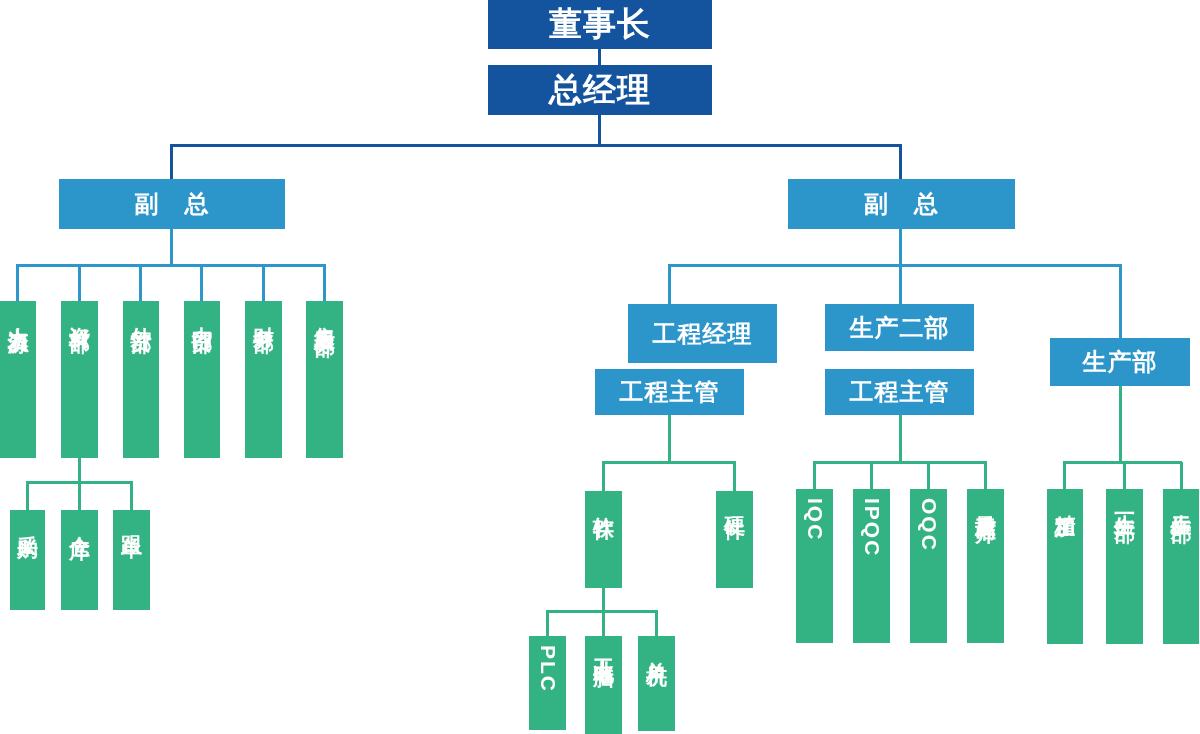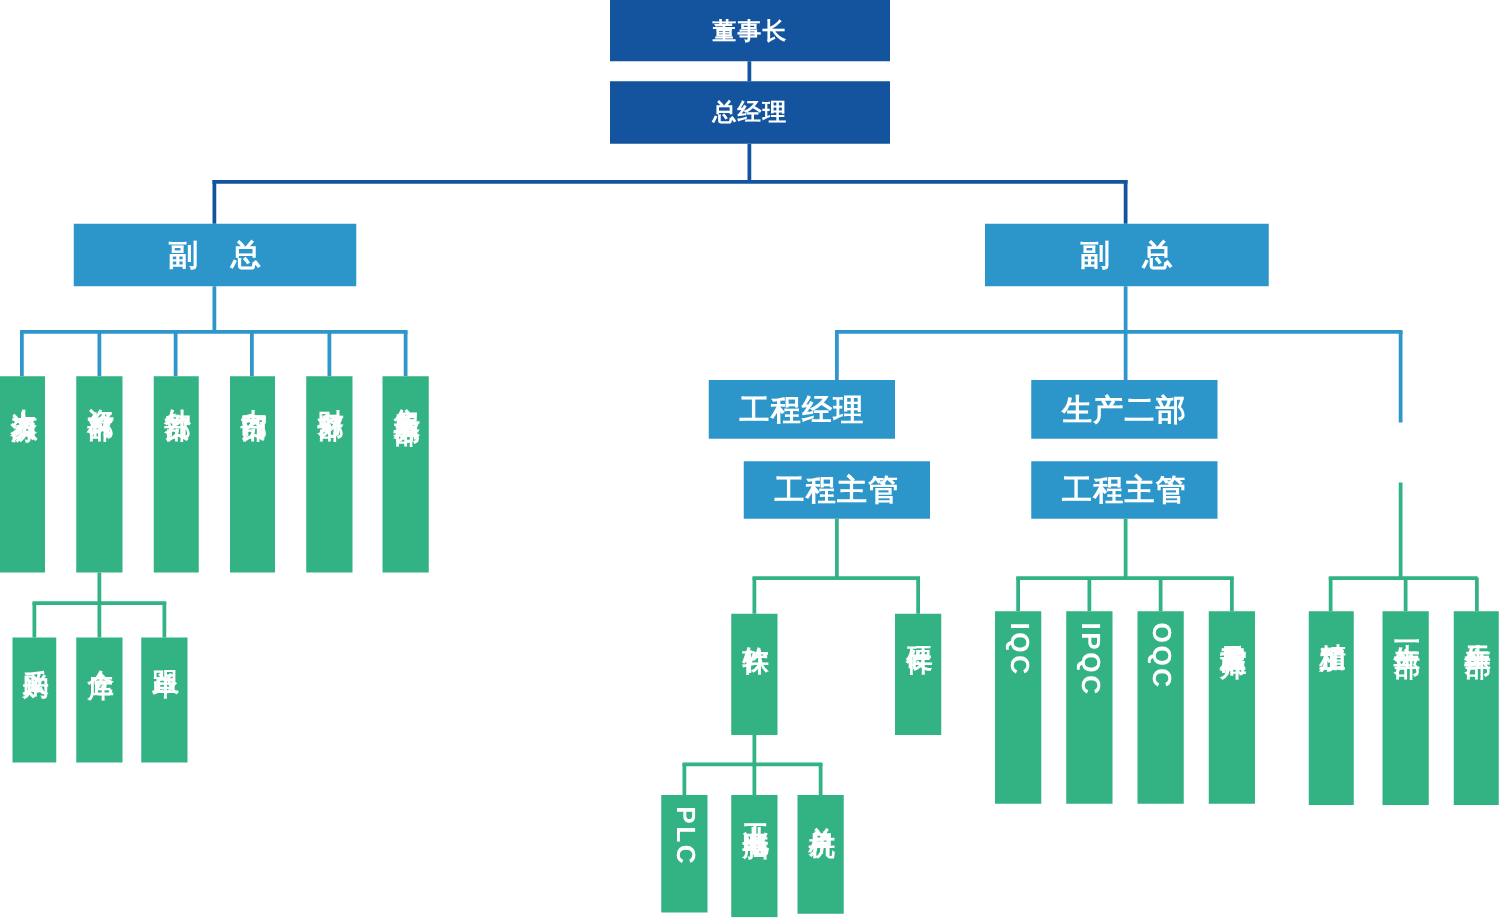--- a/index.html
+++ b/index.html
@@ -1,34 +1,34 @@
 <!DOCTYPE html>
 <html><head>
 <meta charset="utf-8">
 <style>
   html,body{margin:0;padding:0;background:#fff;}
   .canvas{position:relative;width:1200px;height:734px;background:#ffffff;overflow:hidden;
           font-family:"Liberation Sans","DejaVu Sans",sans-serif;}
   .node{position:absolute;display:flex;align-items:center;justify-content:center;
         color:#ffffff;font-weight:bold;box-sizing:border-box;}
-  .dark{background:#14549E;font-size:19px;letter-spacing:1px;}
+  .dark{background:#14549E;font-size:33px;letter-spacing:1px;}
   .light{background:#2C96CB;font-size:24px;letter-spacing:1px;}
   .vgreen{background:#33B383;font-size:21px;align-items:flex-start;padding-top:9px;}
   .vgreen span{writing-mode:vertical-rl;text-orientation:mixed;letter-spacing:2px;line-height:1.05;}
   .ln{position:absolute;display:block;}
   .ld{background:#14549E;}
   .ll{background:#2E96CB;}
   .lg{background:#33B383;}
 
   
   #n-chairman{left:488px;top:0;width:224px;height:49px;}
   #n-gm{left:488px;top:65px;width:224px;height:50px;}
   #n-vp-left{left:59px;top:179px;width:226px;height:50px;}
   #n-vp-right{left:788px;top:179px;width:227px;height:50px;}
-  #n-eng-manager{left:567px;top:304px;width:149px;height:47px;}
+  #n-eng-manager{left:628px;top:304px;width:149px;height:59px;}
   #n-eng-sup1{left:595px;top:369px;width:149px;height:46px;}
   #n-quality-manager{left:825px;top:304px;width:149px;height:47px;}
   #n-eng-sup2{left:825px;top:369px;width:149px;height:46px;}
   #n-production{left:1050px;top:338px;width:140px;height:48px;}
   #n-hr{left:0;top:301px;width:36px;height:157px;}
   #n-materials{left:61px;top:301px;width:37px;height:157px;}
   #n-foreign-trade{left:123px;top:301px;width:36px;height:157px;}
   #n-domestic-trade{left:184px;top:301px;width:36px;height:157px;}
   #n-finance{left:245px;top:301px;width:37px;height:157px;}
   #n-after-sales{left:306px;top:301px;width:37px;height:157px;}
@@ -151,20 +151,23 @@
     </div>
   <div class="node light" id="n-eng-sup1">
       <span>工程主管</span>
     </div>
   <div class="node light" id="n-quality-manager">
       <span>生产二部</span>
     </div>
   <div class="node light" id="n-eng-sup2">
       <span>工程主管</span>
     </div>
+  <div class="node light" id="n-production">
+      <span>生产部</span>
+    </div>
 
   <div class="node vgreen" id="n-software">
       <span>软件</span>
     </div>
   <div class="node vgreen" id="n-hardware">
       <span>硬件</span>
     </div>
   <div class="node vgreen" id="n-plc">
       <span>PLC</span>
     </div>

